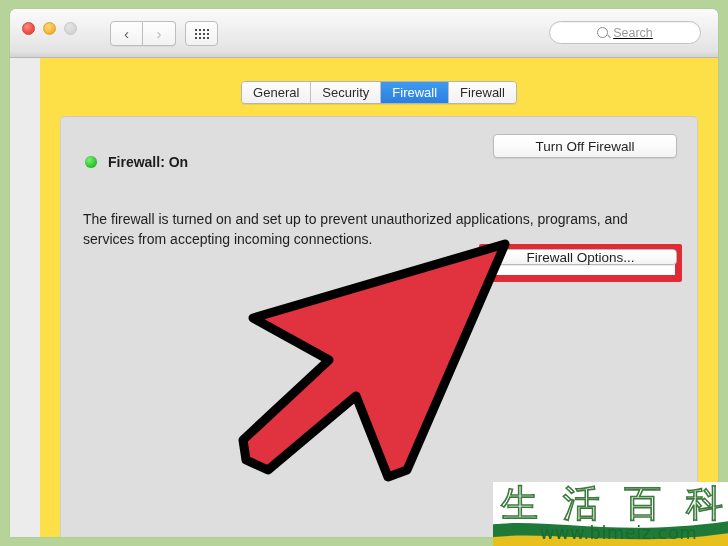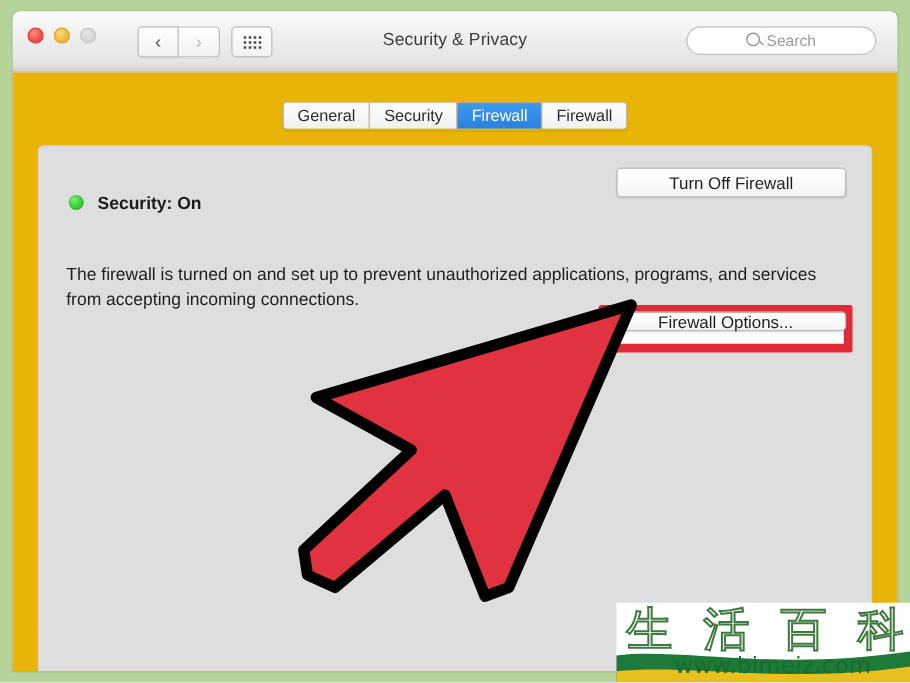--- a/index.html
+++ b/index.html
@@ -111,42 +111,43 @@
     position: absolute;
     right: 17px; top: 12px;
     width: 152px; height: 23px;
     background: #ffffff;
     border: 1px solid #c2c2c2;
     border-radius: 12px;
     display: flex; align-items: center; justify-content: center;
     box-sizing: border-box;
     box-shadow: inset 0 1px 1px rgba(0,0,0,.05);
   }
-  .search-inner { display: flex; align-items: flex-start; gap: 5px; }
+  .search-inner { display: flex; align-items: center; gap: 5px; text-decoration: underline; }
   .mag {
     width: 9px; height: 9px;
     border: 1.4px solid #8b8b8b;
     border-radius: 50%;
     position: relative;
   }
   .mag::after {
     content: "";
     position: absolute;
     width: 4px; height: 1.4px;
     background: #8b8b8b;
     right: -3.5px; bottom: 0px;
     transform: rotate(45deg);
   }
   .search-ph { font-size: 12.5px; color: #9a9a9a; }
 
   
   #pane {
     position: relative;
     height: 480px;
-    background: #eab308;
+    background: #fde047;
+    margin-left: 30px;
   }
 
   #tabs {
     position: absolute;
     left: 0; right: 0; top: 23px;
     display: flex;
     justify-content: center;
   }
   .tabstrip {
     display: flex;
@@ -320,21 +321,20 @@
             <i></i>
             <i></i>
             <i></i>
           <i></i>
             <i></i>
             <i></i>
             <i></i>
         </span>
       </div>
 
-      <div id="window-title">Security &amp; Privacy</div>
 
       <div class="search-box">
         <span class="search-inner">
           <span class="mag"></span>
           <span class="search-ph">Search</span>
         </span>
       </div>
     </div>
 
     <div id="pane">
@@ -345,21 +345,21 @@
           <div class="tab">Security</div>
           <div class="tab active">Firewall</div>
           <div class="tab">Firewall</div>
         </div>
       </div>
 
       <div id="content-box">
 
         <div class="status-row">
           <span class="status-dot"></span>
-          <span class="status-text">Security: On</span>
+          <span class="status-text">Firewall: On</span>
         </div>
 
         <div class="mac-btn" id="turn-off-btn">Turn Off Firewall</div>
 
         <div id="firewall-desc">The firewall is turned on and set up to prevent unauthorized applications, programs, and services from accepting incoming connections.</div>
 
         <div id="options-highlight"></div>
         <div class="mac-btn" id="firewall-options-btn">Firewall Options...</div>
 
       </div>

